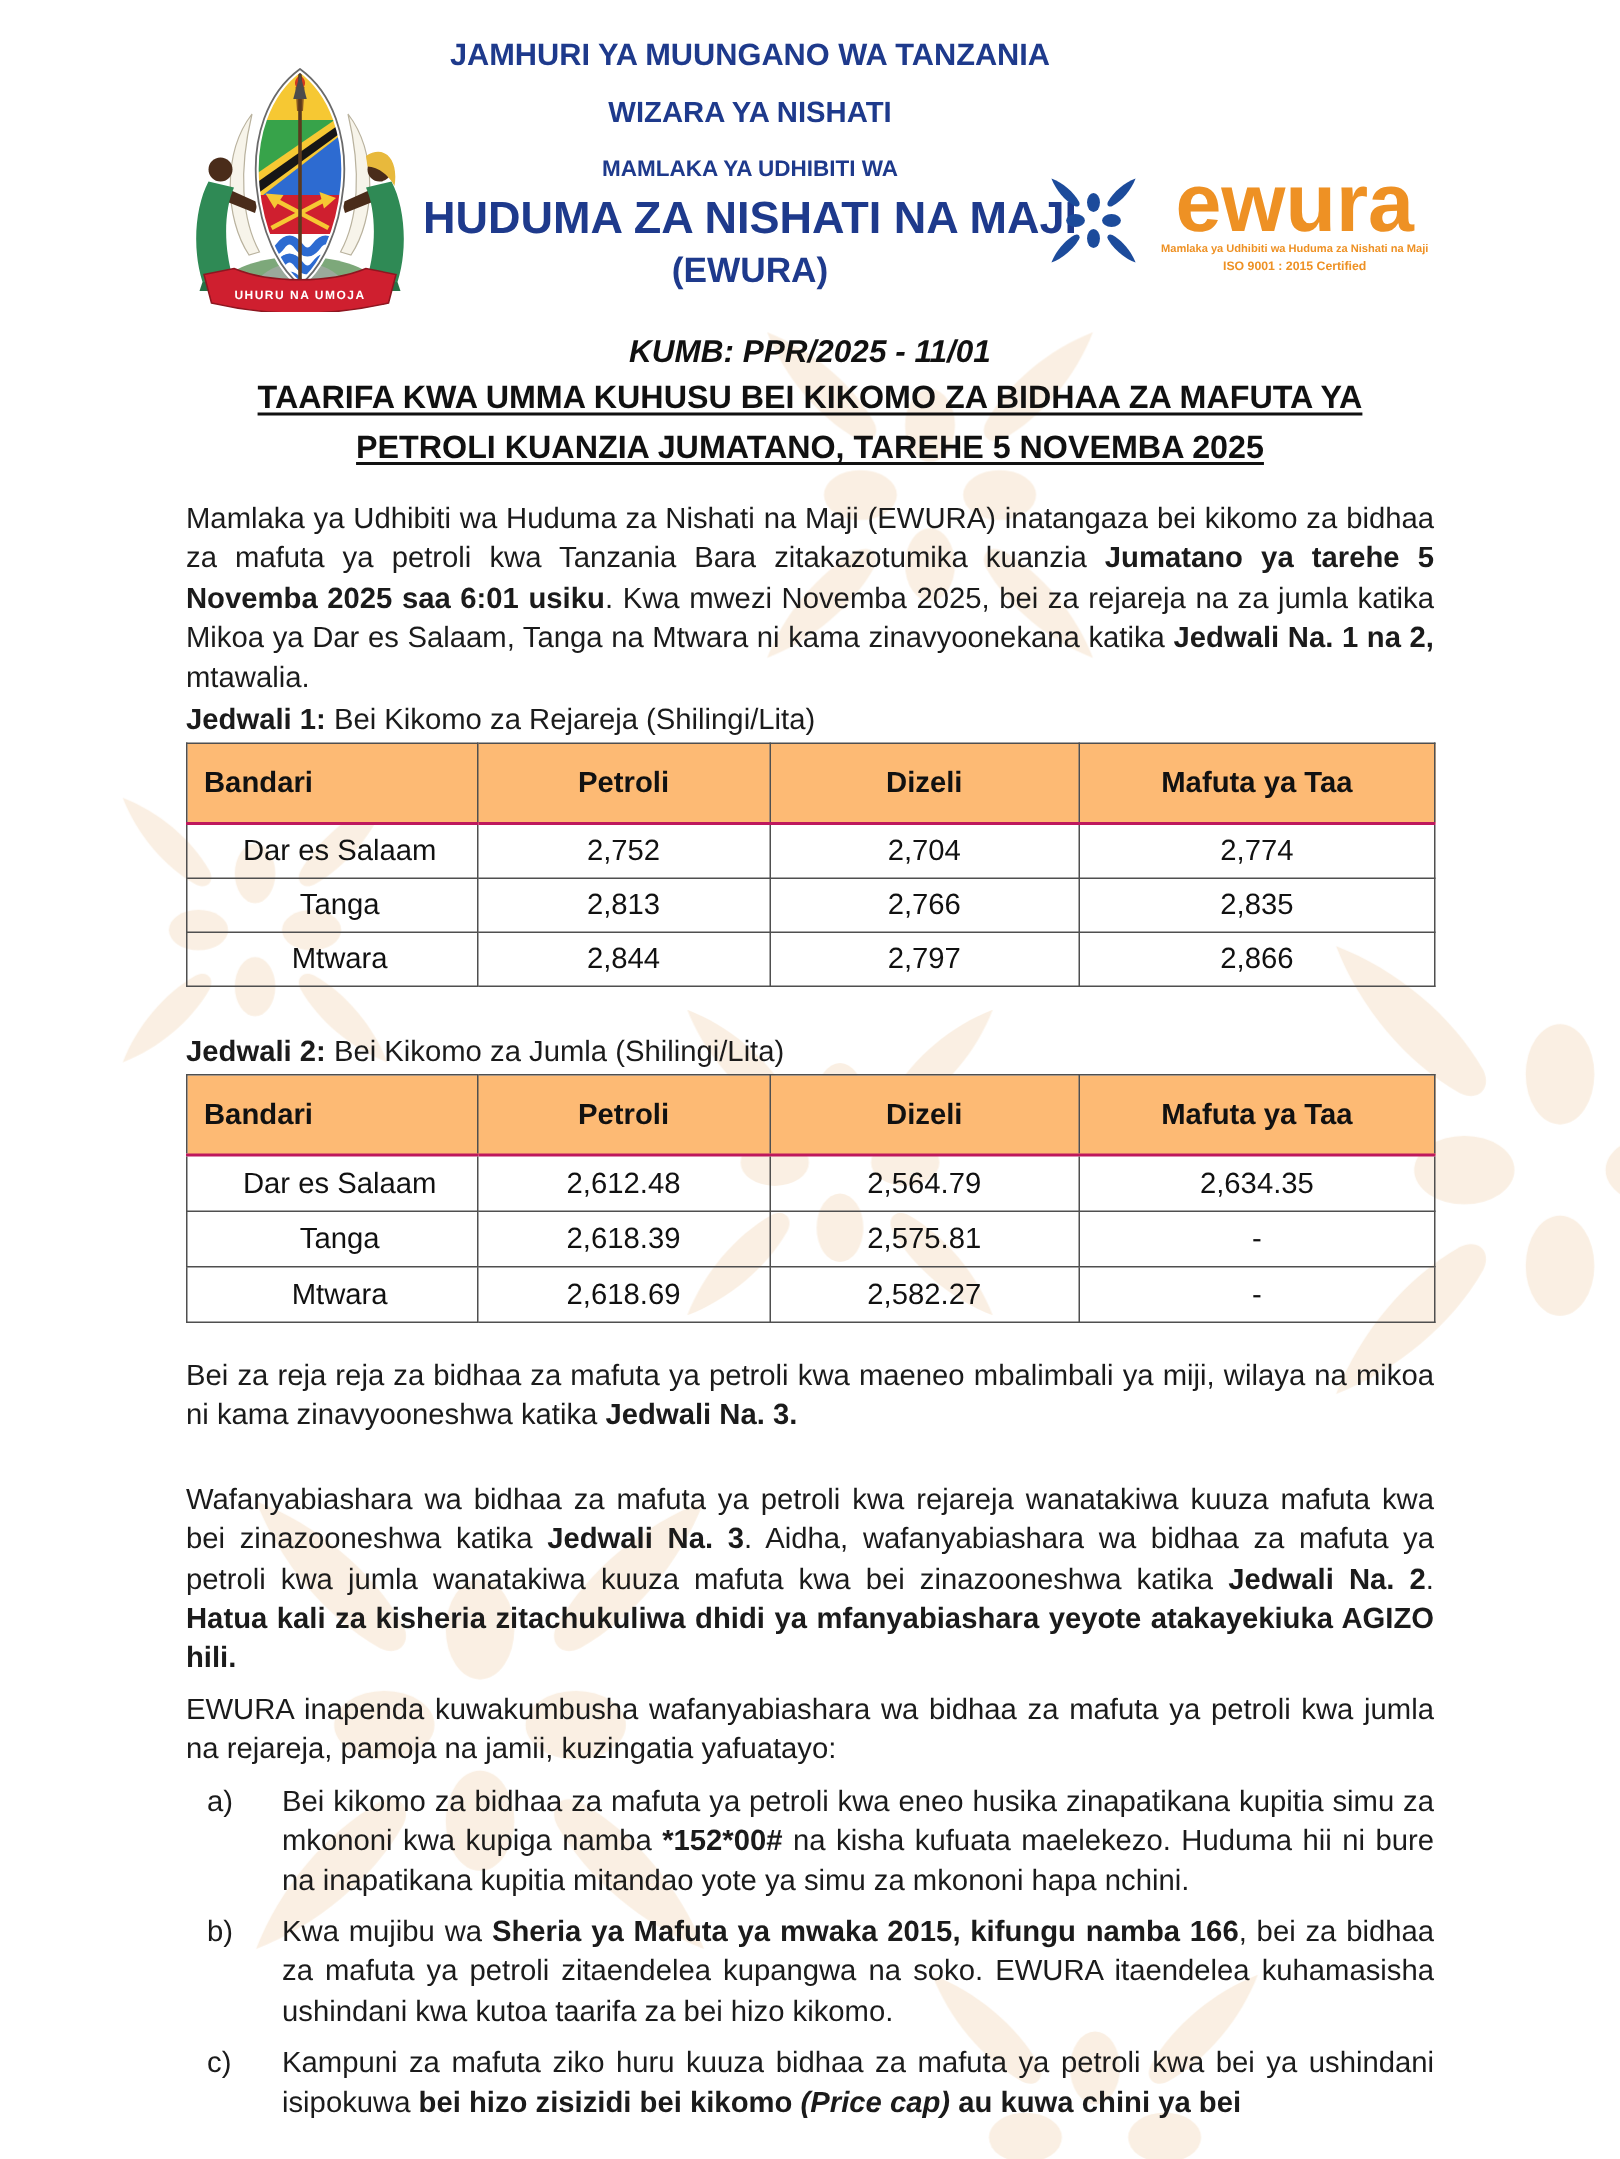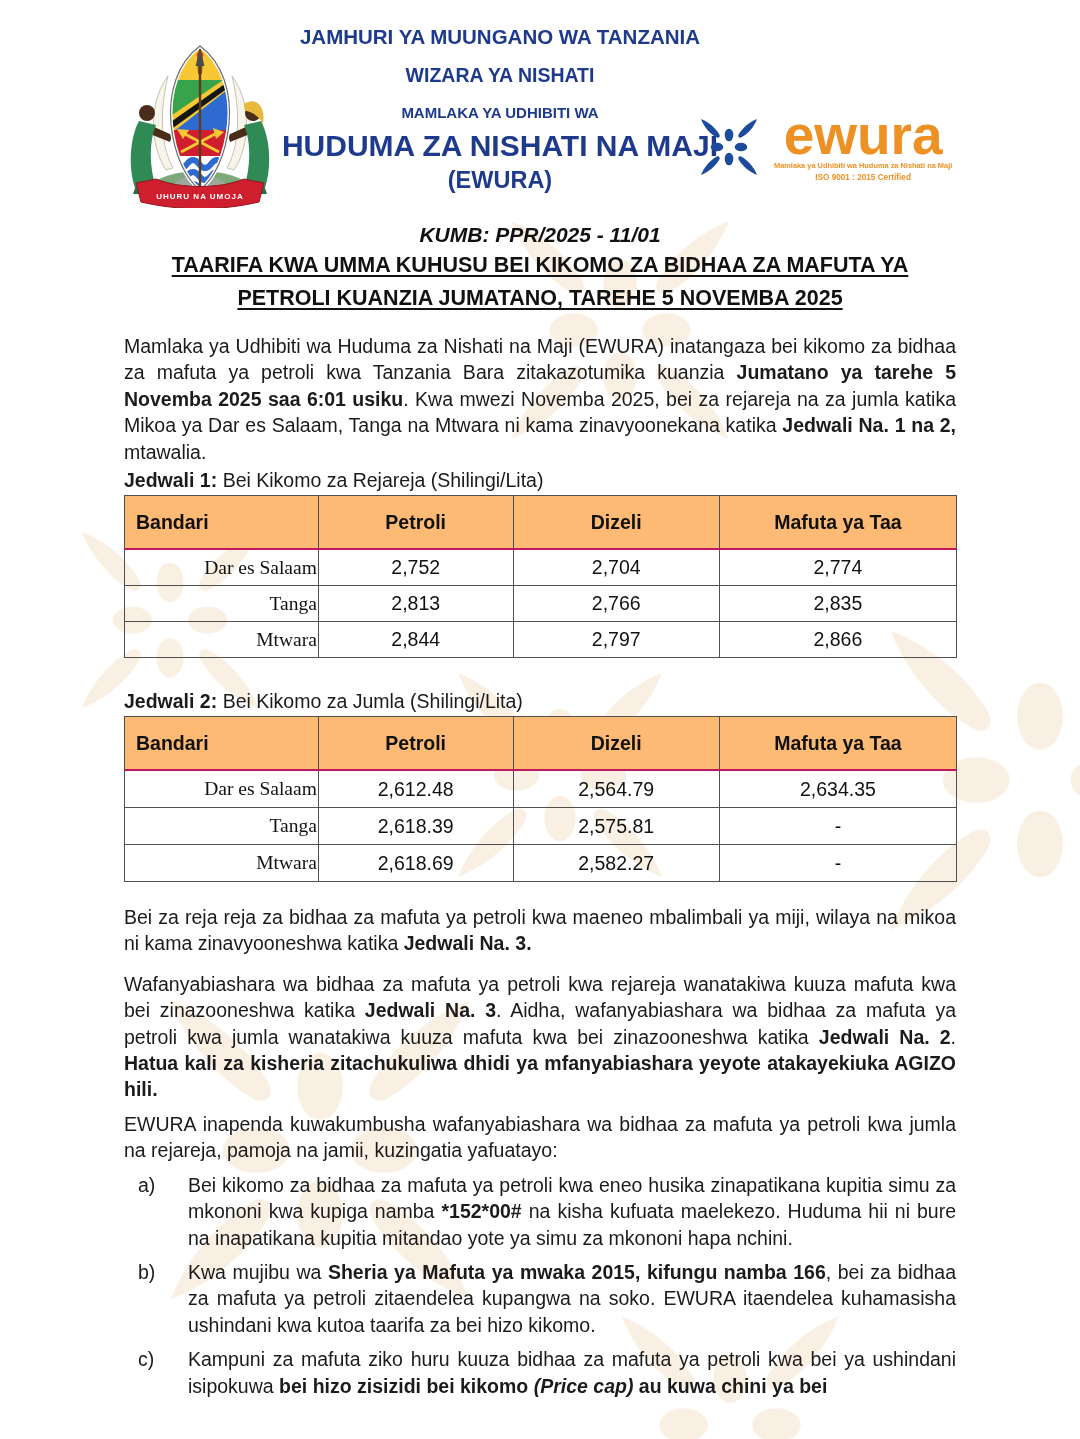--- a/index.html
+++ b/index.html
@@ -32,36 +32,36 @@
   .logo-iso  { font-size:8.2px; font-weight:700; color:#ee9124; margin-top:3px; }
 
   
   .ref { margin-top:17px; text-align:center; font-size:21px; font-weight:700; font-style:italic; line-height:26px; color:#111; }
   .doc-title { margin-top:1px; text-align:center; font-size:21.5px; font-weight:700; line-height:33px; color:#111; }
   .doc-title div { text-decoration:underline; text-underline-offset:3px; text-decoration-thickness:2px; }
 
   .para { margin:0 124px 0 124px; font-size:19.5px; line-height:26.4px; text-align:justify; }
   .p1 { margin-top:18px; }
   .p2 { margin-top:22px; }
-  .p3 { margin-top:14px; }
+  .p3 { margin-top:30px; }
   .p4 { margin-top:8px; }
   .b { font-weight:700; }
   .i { font-style:italic; }
 
   .table-label { margin-left:124px; font-size:19.5px; line-height:26px; }
   .lbl1 { margin-top:2px; }
   .lbl2 { margin-top:30px; }
 
   table.tbl { width:833px; margin:2px 0 0 124px; border-collapse:collapse; font-size:19.5px; color:#111;
               border:1.5px solid #4f4f4f; }
   .tbl th, .tbl td { border:1.5px solid #4f4f4f; }
   .tbl thead th { background:#fdba74; font-weight:700; height:50px; border-bottom:2px solid #be185d; text-align:center; }
   .tbl thead th:first-child { text-align:left; padding-left:11px; }
   .tbl tbody td { height:33px; text-align:center; font-weight:400; }
-  .tbl tbody td:first-child { text-align:right; padding-left:11px;font-family:Liberation Serif, serif; }
+  .tbl tbody td:first-child { text-align:center; padding-left:11px; }
   .tbl col.c1 { width:23.3%; } .tbl col.c2 { width:23.4%; }
   .tbl col.c3 { width:24.8%; } .tbl col.c4 { width:28.5%; }
   #table2 tbody td { height:34px; }
 
   .list { margin:0; }
   .list-item { position:relative; margin:8px 124px 0 188px; font-size:19.5px; line-height:26.4px; text-align:justify; }
   .list-marker { position:absolute; left:-50px; top:0; text-align:left; }
 </style>
 </head>
 <body>

